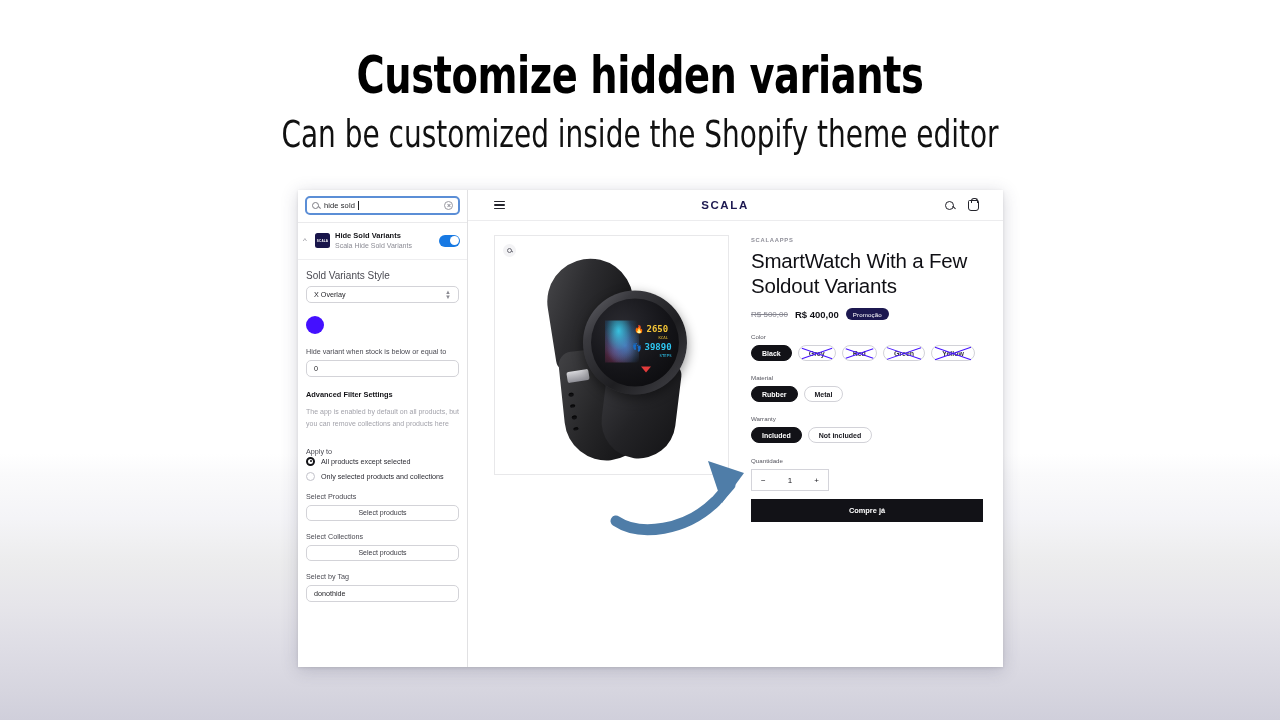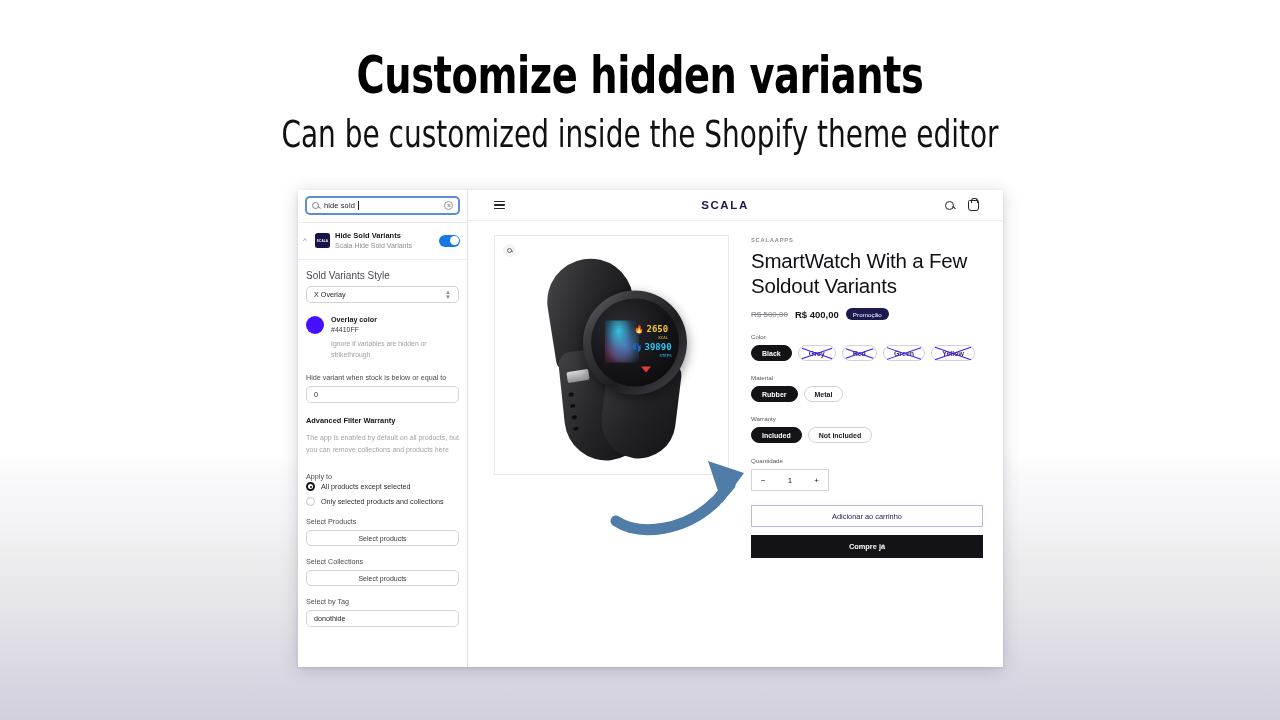--- a/index.html
+++ b/index.html
@@ -747,33 +747,28 @@
     <div class="panel">
 
       <div class="field-label">Sold Variants Style</div>
       <div class="select-box">
         <span>X Overlay</span>
         <span class="updown">▲<br>▼</span>
       </div>
 
       <div class="color-row">
         <span class="color-swatch" style="background:#4410FF"></span>
-        <span class="color-info">
-          <span class="color-name" style="display:block">Overlay color</span>
-          <span class="color-hex" style="display:block">#4410FF</span>
-          <span class="color-note" style="display:block">Ignore if variables are hidden or strikethrough</span>
-        </span>
       </div>
 
       <div class="stock-label">Hide variant when stock is below or equal to</div>
       <div class="text-input">
         <span>0</span>
       </div>
 
-      <div class="section-head">Advanced Filter Warranty</div>
+      <div class="section-head">Advanced Filter Settings</div>
       <div class="section-desc">The app is enabled by default on all products, but you can remove collections and products here</div>
 
       <div class="apply-label">Apply to</div>
 
       <div class="radio-row">
         <span class="radio on"></span>
         <span class="radio-text">All products except selected</span>
       </div>
       <div class="radio-row">
         <span class="radio"></span>
@@ -884,19 +879,18 @@
           <span class="chip">Not included</span>
         </div>
 
         <div class="qty-label">Quantidade</div>
         <div class="qty-box">
           <span>−</span>
           <span>1</span>
           <span>+</span>
         </div>
 
-        <div class="btn-cart">Adicionar ao carrinho</div>
         <div class="btn-buy">Compre já</div>
       </div>
 
     </div>
   </div>
 </div>
 
 </body></html>

